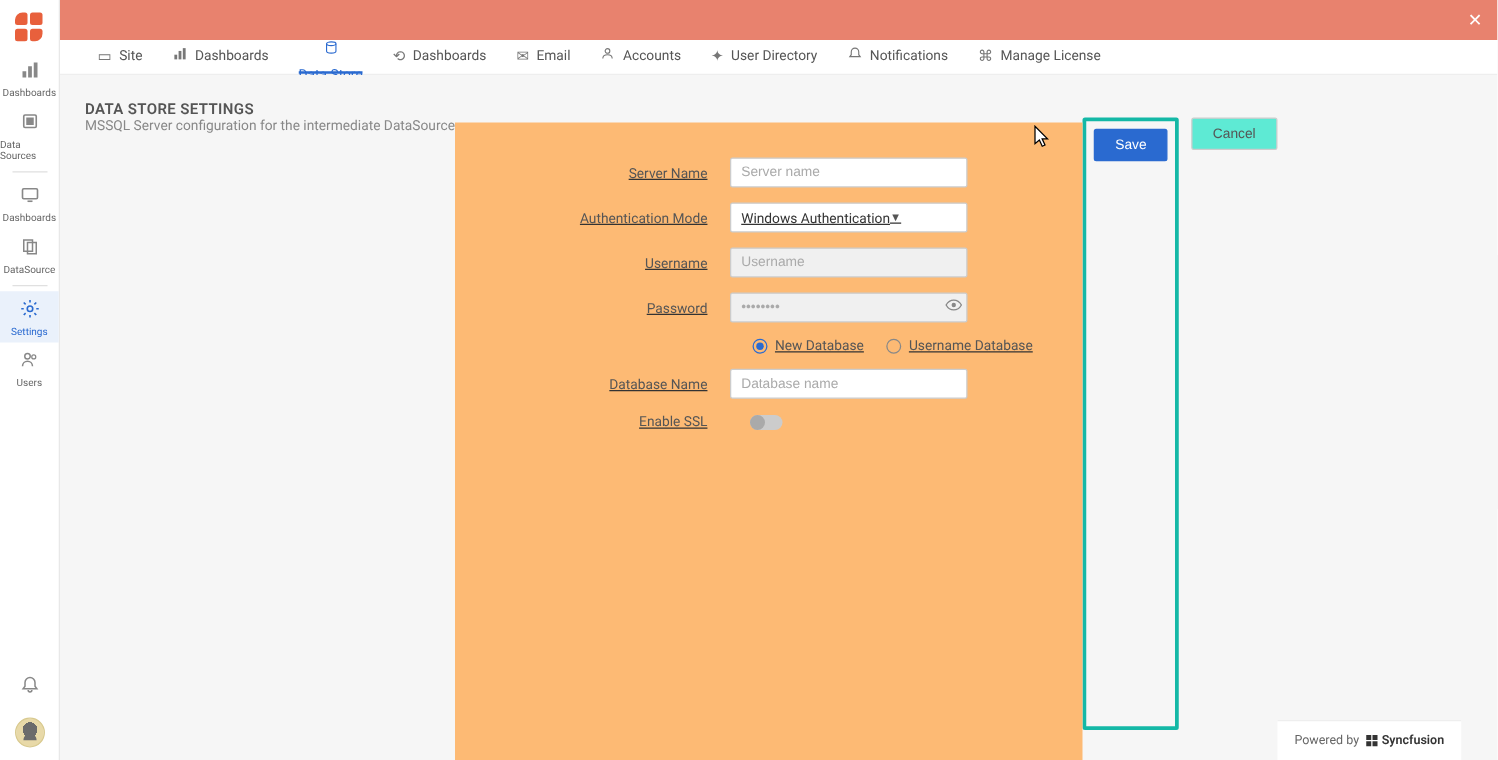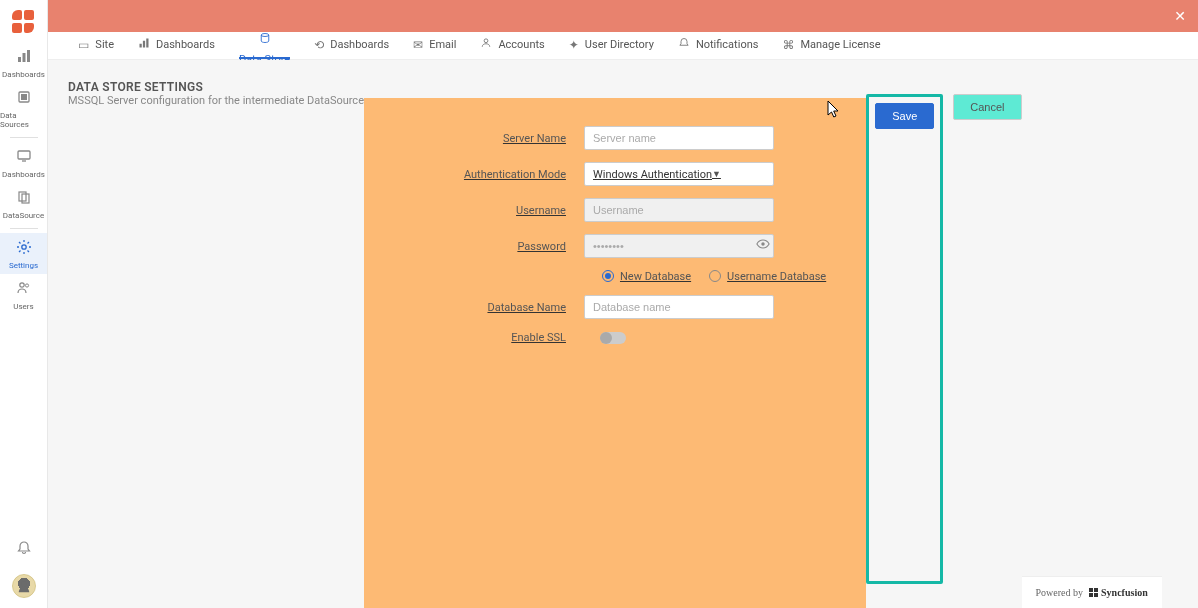--- a/index.html
+++ b/index.html
@@ -49,42 +49,42 @@
 .row .field { width: 190px; }
 input[type=text], input[type=password], .select { width: 100%; height: 24px; border: 1px solid #ccc; border-radius: 2px; padding: 0 8px; font-size: 11px; color: #333; background: #fff; }
 input::placeholder { color: #aaa; }
 input[disabled] { background: #f0f0f0; color: #999; }
 .select { display: flex; align-items: center; cursor: pointer; }
 .select .caret { font-size: 9px; color: #555; }
 .pwd-wrap { position: relative; }
 .pwd-wrap .eye { position: absolute; right: 4px; top: 3px; font-size: 12px; color: #888; cursor: pointer; }
 
 .radio-row { display: flex; align-items: center; gap: 18px; margin-left: 198px; margin-bottom: 12px; font-size: 11px; color: #555; }
-.radio { display: flex; align-items: flex-start; gap: 6px; cursor: pointer; }
+.radio { display: flex; align-items: flex-end; gap: 6px; cursor: pointer; }
 .radio .circle { width: 12px; height: 12px; border-radius: 50%; border: 1.5px solid #888; display: inline-flex; align-items: center; justify-content: center; }
 .radio.selected .circle { border-color: #2a6ad0; }
 .radio.selected .circle::after { content: ""; width: 6px; height: 6px; border-radius: 50%; background: #2a6ad0; }
 
 .toggle-row { display: flex; align-items: center; gap: 12px; }
 .toggle { width: 26px; height: 12px; background: #ccc; border-radius: 12px; position: relative; cursor: pointer; margin-left: 4px; }
 .toggle::after { content: ""; width: 12px; height: 12px; border-radius: 50%; background: #aaa; position: absolute; left: 0; top: 0; }
 
 
 .cursor { position: absolute; left: 779px; top: 100px; pointer-events: none; }
 
 
 .actions { display: flex; justify-content: flex-end; gap: 10px; margin-top: 14px; margin-bottom: 24px; }
 .btn { height: 26px; padding: 0 16px; border: 1px solid #ccc; border-radius: 2px; background: #5eead4; font-size: 11px; color: #555; cursor: pointer; display: inline-flex; align-items: center; }
 .btn.primary { background: #2a6ad0; border-color: #2a6ad0; color: #fff; }
 .highlight-box { border: 3px solid #14b8a6; padding: 6px; border-radius: 2px; }
 
 
 .footer { height: 32px; border-top: 1px solid #eee; background: #fff; display: flex; align-items: center; justify-content: space-between; padding: 0 14px; font-size: 10px; color: #666; margin-top: auto; }
 .footer .left span.sep { margin: 0 8px; color: #ccc; }
-.footer .right { display: flex; align-items: center; gap: 6px; font-family: Liberation Serif, serif; }
+.footer .right { display: flex; align-items: center; gap: 6px; }
 .sync-logo { display: inline-flex; align-items: center; gap: 3px; color: #333; font-weight: 600; }
 .sync-logo .sq { display: inline-grid; grid-template-columns: 4px 4px; grid-template-rows: 4px 4px; gap: 1px; }
 .sync-logo .sq span { background: #333; }
 </style>
 </head>
 <body>
 
 <div class="sidebar">
   <div class="logo">
       <span></span>

